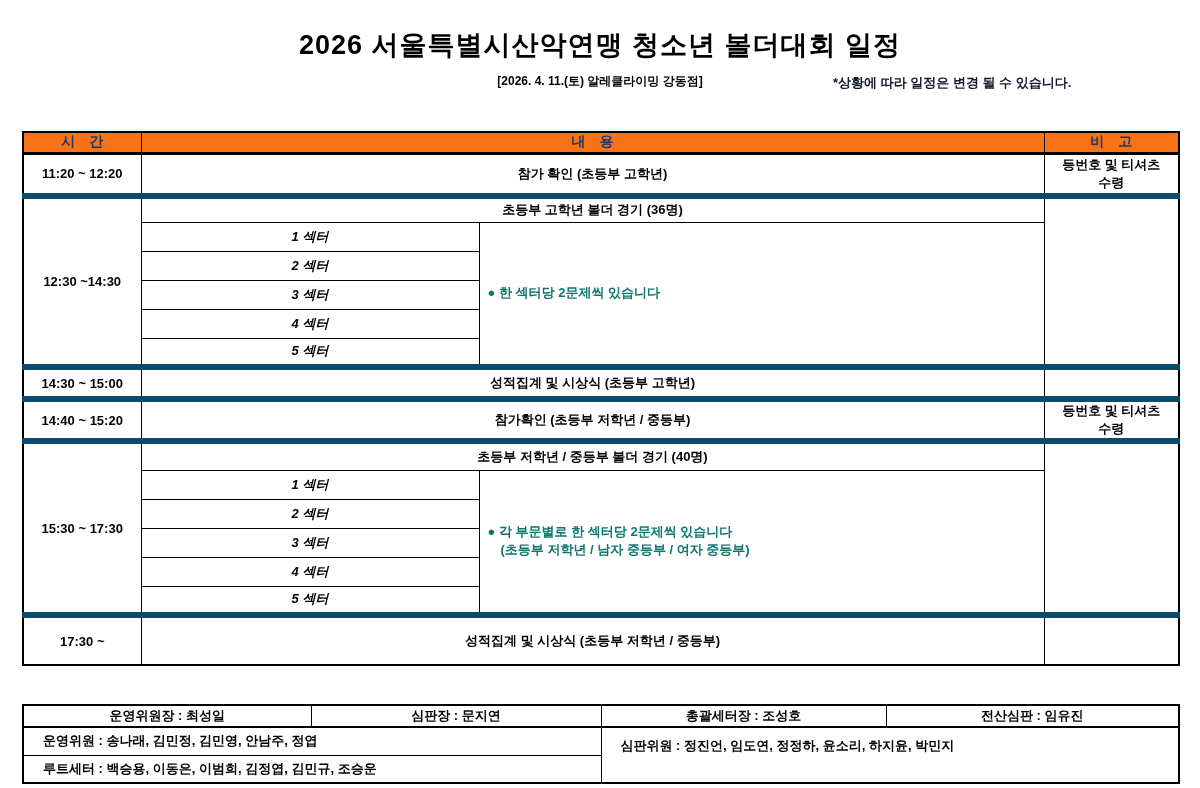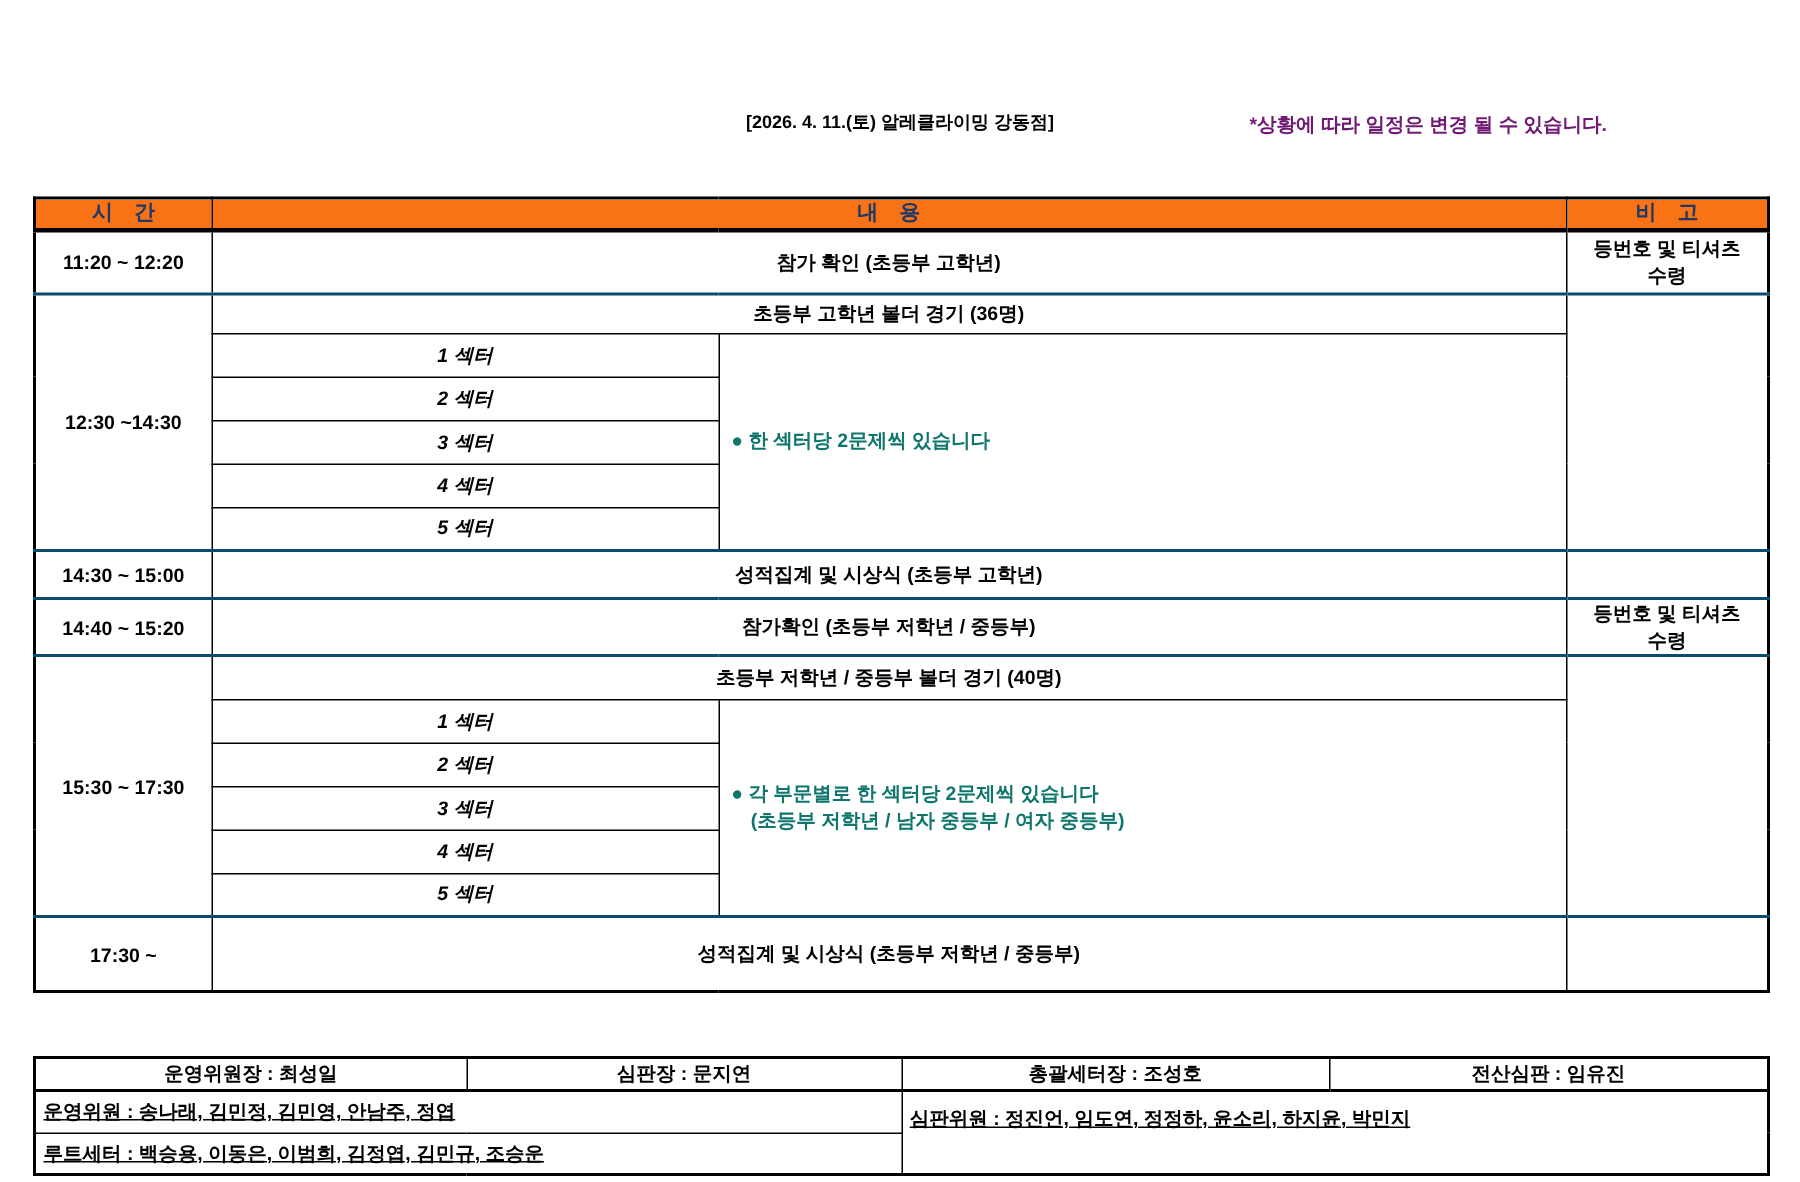--- a/index.html
+++ b/index.html
@@ -11,53 +11,54 @@
   .title {
     position:absolute; top:27px; left:0; width:100%;
     text-align:center; font-size:27px; letter-spacing:1px;
   }
   .subtitle {
     position:absolute; top:73px; left:0; width:100%;
     text-align:center; font-size:12px;
   }
   .notice {
     position:absolute; top:74px; left:833px;
-    color:#701a75; font-size:13px;
+    color:#0f172a; font-size:13px;
   }
 
   table { border-collapse:collapse; table-layout:fixed; }
   td { border:1px solid #000; font-size:13px; vertical-align:middle; overflow:hidden; }
 
   
   .schedule { position:absolute; top:131px; left:22px; width:1156px; border:2px solid #000; }
   .schedule td.center { text-align:center; }
   .schedule td.th {
     background:#f97316; color:#1f3864; text-align:center;
     font-size:14px; border-bottom:3px solid #000;
   }
-  .schedule tr.block-top td { border-top:2px solid #0c4a6e; }
+  .schedule tr.block-top td { border-top:6px solid #0c4a6e; }
   .schedule td.time { text-align:center; }
   .schedule td.sector { text-align:center; border-right:1px solid #000;font-style:italic; }
   .schedule td.note { color:#0f766e; padding-left:8px; }
   .schedule td.note .note-line2 { padding-left:13px; }
   .schedule td.remark { text-align:center; padding:0 12px; line-height:18px;border-radius:13px; }
 
   
   .officials { position:absolute; top:704px; left:22px; width:1156px; border:2px solid #000; }
   .officials td { font-size:13px; }
   .officials td.center { text-align:center; }
   .officials tr.first td { border-bottom:2px solid #000; }
-  .officials td.left { text-align:left; padding-left:5px;text-decoration:underline; }
+  .officials td.left { text-align:left; padding-left:19px; }
   .officials td.top { vertical-align:top; padding-top:9px; }
 </style>
 </head>
 <body>
 
 <div class="page">
 
+  <div class="title">2026 서울특별시산악연맹 청소년 볼더대회 일정</div>
   <div class="subtitle">[2026. 4. 11.(토) 알레클라이밍 강동점]</div>
   <div class="notice">*상황에 따라 일정은 변경 될 수 있습니다.</div>
 
   <table class="schedule">
     <colgroup>
       <col style="width:118px">
         <col style="width:338px">
         <col style="width:565px">
         <col style="width:135px">
     </colgroup>

